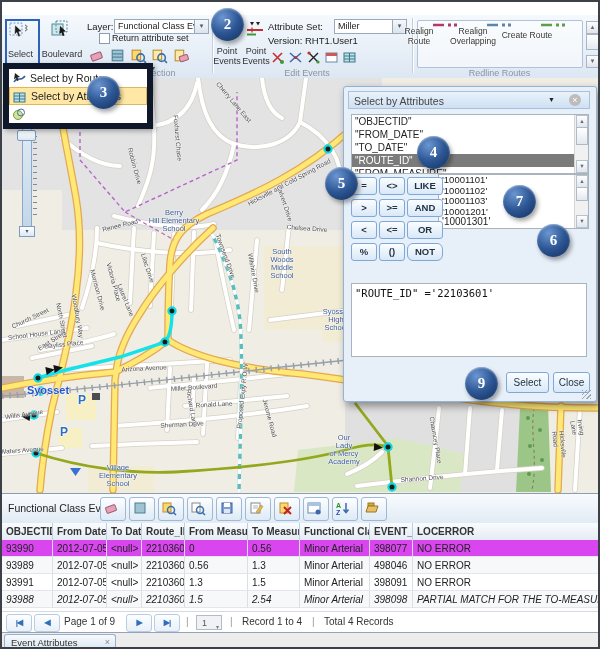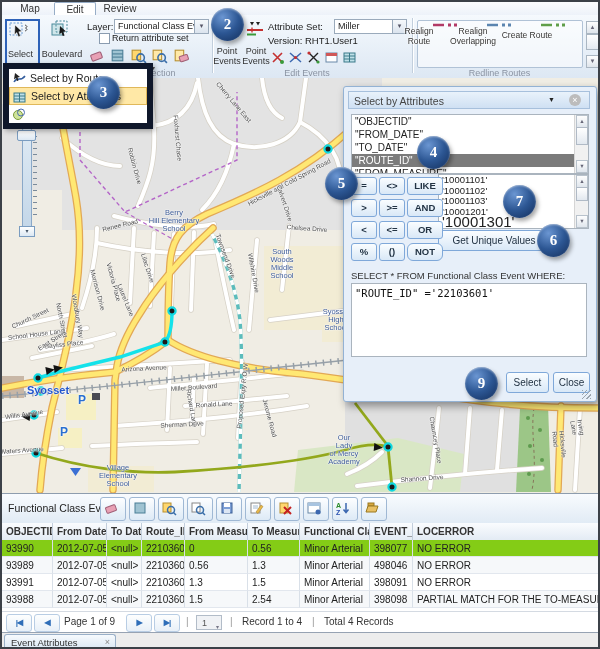--- a/index.html
+++ b/index.html
@@ -70,42 +70,37 @@
   
   .tpanel{position:absolute;left:0;top:491px;width:596px;height:154px;background:#fff;border-top:1px solid #8e9dae}
   .tp-toolbar{position:absolute;left:0;top:0;width:100%;height:29px;background:linear-gradient(#f8fbfe,#e1ebf5);border-bottom:1px solid #c3cfdc}
   .tp-title{position:absolute;left:6px;top:8px;font-size:10.5px;color:#222;white-space:nowrap}
   .tbtn{position:absolute;top:3px;width:24px;height:22px;background:linear-gradient(#fdfeff,#ddeaf6);border:1px solid #9fb8d4;border-radius:3px}
   .tbtn svg{margin:2px}
   .gridhead{position:absolute;left:0;top:29px;width:596px;height:17px;background:linear-gradient(#fafcfe,#e3ebf4);border-bottom:1px solid #b9c6d4}
   .hcell{position:absolute;top:0;height:17px;font-size:10px;font-weight:bold;color:#333;line-height:17px;padding-left:4px;border-right:1px solid #c2cedc;box-sizing:border-box;white-space:nowrap;overflow:hidden}
   .grow{position:absolute;left:0;width:596px;height:17px}
   .grow.alt{background:#f6f8fa}
-  .grow.sel{background:#84cc16}
+  .grow.sel{background:#d946ef}
   .gcell{position:absolute;top:0;height:17px;font-size:10px;color:#222;line-height:17px;padding-left:4px;border-right:1px solid #d9e0e8;border-bottom:1px solid #e2e7ee;box-sizing:border-box;white-space:nowrap;overflow:hidden}
   .pager{position:absolute;left:0;top:117px;width:100%;height:21px;background:#fff;border-top:1px solid #d4dae2}
   .pgbtn{position:absolute;top:2px;width:24px;height:16px;background:linear-gradient(#fdfefe,#e8f0f8);border:1px solid #b8cde4;border-radius:3px;color:#2f6eb8;font-size:8px;font-weight:bold;text-align:center;line-height:15px;letter-spacing:-1px}
   .pgtext{position:absolute;top:4px;font-size:10px;color:#333;white-space:nowrap}
   .pgsep{position:absolute;top:4px;font-size:10px;color:#999}
   .pgsel{position:absolute;top:3px;width:26px;height:15px;background:#f0f2f5;border:1px solid #b2bcc8;font-size:9px;color:#555;line-height:14px;padding-left:5px;box-sizing:border-box}
   .pgsel .dd{position:absolute;right:2px;top:4px;font-size:6px;color:#778}
   .tabstrip{position:absolute;left:0;top:138px;width:100%;height:16px;background:#ededed;border-top:1px solid #97a3b3}
   .btab{position:absolute;left:2px;top:1px;width:112px;height:15px;background:linear-gradient(#f7fafd,#dbe8f4);border:1px solid #9ab0c8;border-bottom:none;border-radius:3px 3px 0 0;font-size:9.5px;color:#333;line-height:15px;padding-left:6px;box-sizing:border-box}
   .btab .x{position:absolute;right:5px;top:0;font-size:9px;color:#888}
 </style>
 </head>
 <body>
 
 <div id="app">
 
-  <div class="wtabs" id="tabsrow">
-      <div class="wtab" style="left: 8px; width: 40px;">Map</div>
-      <div class="wtab active" style="left: 52px; width: 40px;">Edit</div>
-      <div class="wtab" style="left: 94px; width: 48px;">Review</div>
-    </div>
 
   <div class="ribbon">
 
     <div class="selframe"></div>
     <div class="abs" style="left:7px;top:6px;width:20px;height:20px">
       <svg width="20" height="20" viewBox="0 0 20 20">
           <rect x="1" y="2" width="12" height="12" fill="#eef4fb" stroke="#6b9bd2" stroke-dasharray="2,1.5"></rect>
           <path d="M6,4 l7,6.5 -3.2,.3 1.6,4.2 -2,.8 -1.6,-4.2 -2.3,2.2 Z" fill="#1a1a1a" stroke="#fff" stroke-width=".5"></path>
           <path d="M16,4 c2.5,1 2.5,2 .5,3 c2,1 2,2 -.5,3" stroke="#444" fill="none"></path>
         </svg>
@@ -500,31 +495,29 @@
       </div>
 
     <div id="ops"></div>
 
     <div class="dlist" style="left:94px;top:87px;width:149px;height:53px;overflow:hidden" id="vallist">
 
     <div class="drow" style="height: 10.5px; line-height: 10.5px; font-size: 9.5px; margin-right: 13px;">'10001101'</div>
         <div class="drow" style="height: 10.5px; line-height: 10.5px; font-size: 9.5px; margin-right: 13px;">'10001102'</div>
         <div class="drow" style="height: 10.5px; line-height: 10.5px; font-size: 9.5px; margin-right: 13px;">'10001103'</div>
         <div class="drow" style="height: 10.5px; line-height: 10.5px; font-size: 9.5px; margin-right: 13px;">'10001201'</div>
-        <div class="drow" style="height: 10.5px; line-height: 10.5px; font-size: 15px; margin-right: 0;">'10001301'</div>
+        <div class="drow" style="height: 10.5px; line-height: 10.5px; font-size: 10px; margin-right: 0;">'10001301'</div>
         <div class="drow" style="height: 10.5px; line-height: 10.5px; font-size: 9.5px; margin-right: 13px;">'10001302'</div>
         <div class="sbar">
         <div class="sbtn" style="top:0">▲</div>
         <div class="sthumb" style="top:12px;height:12px"></div>
         <div class="sbtn" style="bottom:0">▼</div>
       </div>
       </div>
 
-    <div class="dbtn" style="left:94px;top:143px;width:110px;height:19px;line-height:19px">Get Unique Values</div>
-    <div class="sqllbl">SELECT * FROM Functional Class Event WHERE:</div>
     <div class="wherebox">"ROUTE_ID" ='22103601'</div>
     <div class="dbtn" style="left:162px;top:285px;width:41px;height:19px;line-height:19px">Select</div>
     <div class="dbtn" style="left:209px;top:285px;width:35px;height:19px;line-height:19px">Close</div>
     <div class="grip"></div>
   <div class="opbtn" style="left: 7px; top: 90px; width: 24px;">=</div>
       <div class="opbtn" style="left: 35px; top: 90px; width: 24px;">&lt;&gt;</div>
       <div class="opbtn" style="left: 63px; top: 90px; width: 34px;">LIKE</div>
       <div class="opbtn" style="left: 7px; top: 112px; width: 24px;">&gt;</div>
       <div class="opbtn" style="left: 35px; top: 112px; width: 24px;">&gt;=</div>
       <div class="opbtn" style="left: 63px; top: 112px; width: 34px;">AND</div>
@@ -633,21 +626,21 @@
           <div class="gcell" style="left: 0px; width: 51px;">93991</div>
           <div class="gcell" style="left: 51px; width: 54px;">2012-07-05</div>
           <div class="gcell" style="left: 105px; width: 35px;">&lt;null&gt;</div>
           <div class="gcell" style="left: 140px; width: 43px;">22103601</div>
           <div class="gcell" style="left: 183px; width: 63px;">1.3</div>
           <div class="gcell" style="left: 246px; width: 52px;">1.5</div>
           <div class="gcell" style="left: 298px; width: 70px;">Minor Arterial</div>
           <div class="gcell" style="left: 368px; width: 43px;">398091</div>
           <div class="gcell" style="left: 411px; width: 190px;">NO ERROR</div>
         </div>
-        <div class="grow alt" style="top: 97px;">
+        <div class="grow alt" style="top: 97px; font-style: italic;">
           <div class="gcell" style="left: 0px; width: 51px;">93988</div>
           <div class="gcell" style="left: 51px; width: 54px;">2012-07-05</div>
           <div class="gcell" style="left: 105px; width: 35px;">&lt;null&gt;</div>
           <div class="gcell" style="left: 140px; width: 43px;">22103601</div>
           <div class="gcell" style="left: 183px; width: 63px;">1.5</div>
           <div class="gcell" style="left: 246px; width: 52px;">2.54</div>
           <div class="gcell" style="left: 298px; width: 70px;">Minor Arterial</div>
           <div class="gcell" style="left: 368px; width: 43px;">398098</div>
           <div class="gcell" style="left: 411px; width: 190px;">PARTIAL MATCH FOR THE TO-MEASURE</div>
         </div>

